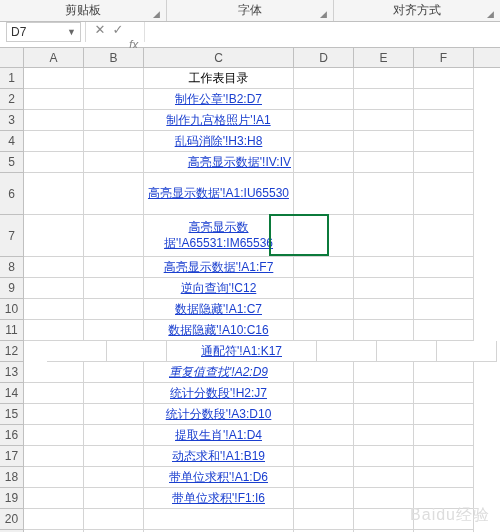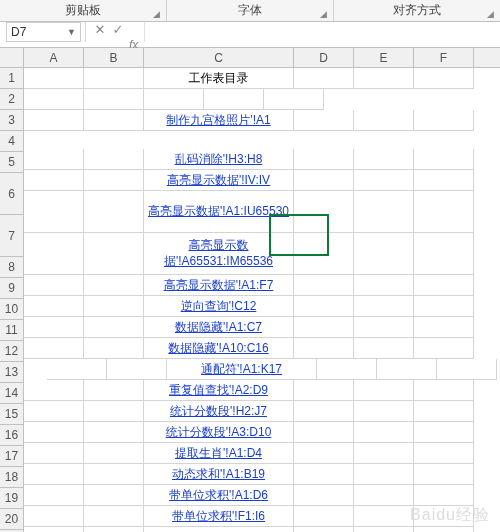--- a/index.html
+++ b/index.html
@@ -99,48 +99,51 @@
         <div class="cell" style="width: 60px;"></div>
         <div class="cell" style="width: 60px;"></div>
         <div class="cell title-cell" style="width: 150px;">工作表目录</div>
         <div class="cell" style="width: 60px;"></div>
         <div class="cell" style="width: 60px;"></div>
         <div class="cell" style="width: 60px;"></div>
       </div>
       <div class="row" style="height: 21px;">
         <div class="cell" style="width: 60px;"></div>
         <div class="cell" style="width: 60px;"></div>
+        <div class="cell" style="width: 150px;">
+          <span class="link">制作公章'!B2:D7</span>
+        </div>
         <div class="cell" style="width: 60px;"></div>
         <div class="cell" style="width: 60px;"></div>
         <div class="cell" style="width: 60px;"></div>
       </div>
       <div class="row" style="height: 21px;">
         <div class="cell" style="width: 60px;"></div>
         <div class="cell" style="width: 60px;"></div>
         <div class="cell" style="width: 150px;">
           <span class="link">制作九宫格照片'!A1</span>
         </div>
         <div class="cell" style="width: 60px;"></div>
         <div class="cell" style="width: 60px;"></div>
         <div class="cell" style="width: 60px;"></div>
       </div>
-      <div class="row" style="height: 21px; margin-top: 18px;">
+      <div class="row" style="height: 21px;">
         <div class="cell" style="width: 60px;"></div>
         <div class="cell" style="width: 60px;"></div>
         <div class="cell" style="width: 150px;">
           <span class="link">乱码消除'!H3:H8</span>
         </div>
         <div class="cell" style="width: 60px;"></div>
         <div class="cell" style="width: 60px;"></div>
         <div class="cell" style="width: 60px;"></div>
       </div>
       <div class="row" style="height: 21px;">
         <div class="cell" style="width: 60px;"></div>
         <div class="cell" style="width: 60px;"></div>
-        <div class="cell" style="width: 150px;">
+        <div class="cell" style="width: 150px; justify-content: flex-end;">
           <span class="link">高亮显示数据'!IV:IV</span>
         </div>
         <div class="cell" style="width: 60px;"></div>
         <div class="cell" style="width: 60px;"></div>
         <div class="cell" style="width: 60px;"></div>
       </div>
       <div class="row" style="height: 42px;">
         <div class="cell" style="width: 60px;"></div>
         <div class="cell" style="width: 60px;"></div>
         <div class="cell" style="width: 150px; white-space: normal; text-align: center; line-height: 1.3;">
@@ -206,21 +209,21 @@
         <div class="cell" style="width: 150px;">
           <span class="link">通配符'!A1:K17</span>
         </div>
         <div class="cell" style="width: 60px;"></div>
         <div class="cell" style="width: 60px;"></div>
         <div class="cell" style="width: 60px;"></div>
       </div>
       <div class="row" style="height: 21px;">
         <div class="cell" style="width: 60px;"></div>
         <div class="cell" style="width: 60px;"></div>
-        <div class="cell" style="width: 150px;">
+        <div class="cell" style="width: 150px; font-style: italic;">
           <span class="link">重复值查找'!A2:D9</span>
         </div>
         <div class="cell" style="width: 60px;"></div>
         <div class="cell" style="width: 60px;"></div>
         <div class="cell" style="width: 60px;"></div>
       </div>
       <div class="row" style="height: 21px;">
         <div class="cell" style="width: 60px;"></div>
         <div class="cell" style="width: 60px;"></div>
         <div class="cell" style="width: 150px;">

